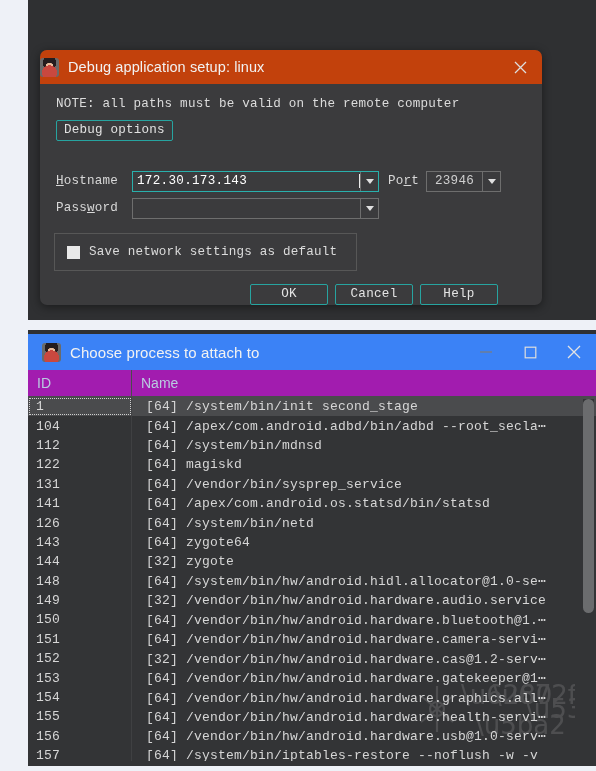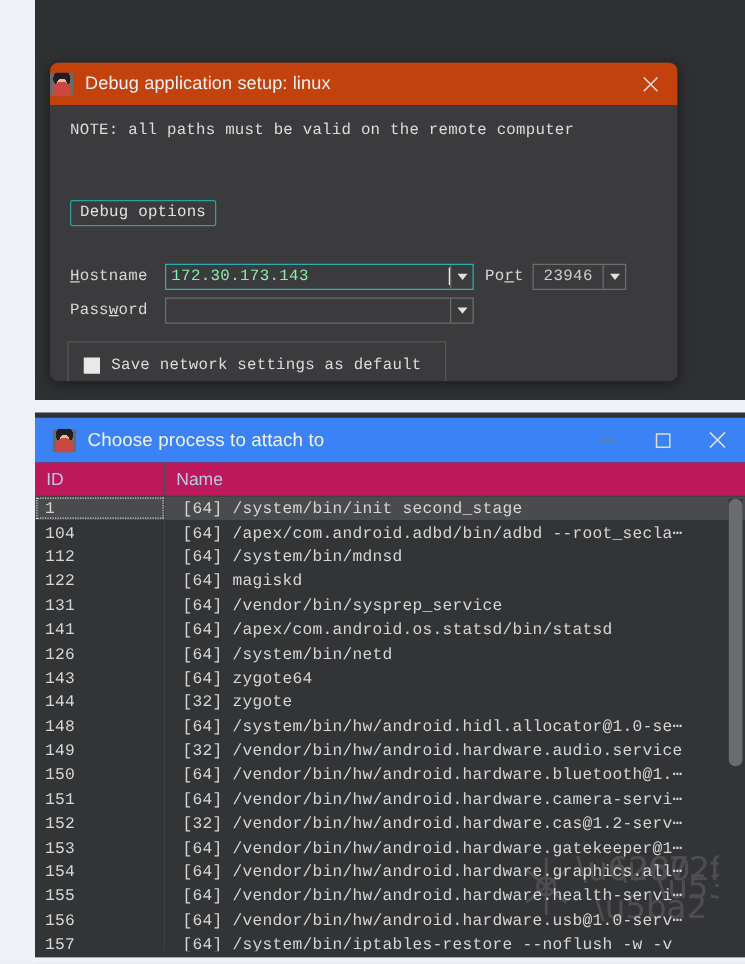--- a/index.html
+++ b/index.html
@@ -101,21 +101,21 @@
     display: inline-block;
     border: 1px solid #27a4a0;
     background: #3b3b3d;
     color: #e2e2e2;
     font-family: "Liberation Mono", monospace;
     font-size: 12.6px;
     padding: 2px 7px 3px 7px;
     border-radius: 2px;
     letter-spacing: .2px;
   }
-  #debug-options-btn { margin-left: 2px; margin-top: 40px; }
+  #debug-options-btn { margin-left: 2px; }
 
   .field-rows { margin-top: 29px; }
   .field-row {
     display: flex;
     align-items: center;
     height: 22px;
     margin-bottom: 5px;
   }
   .field-label {
     width: 78px;
@@ -133,21 +133,21 @@
     display: flex;
     align-items: stretch;
     height: 21px;
     background: #3b3b3d;
     border: 1px solid #6e6e6e;
     box-sizing: border-box;
   }
   .combo.focused { border-color: #29b0ac; }
   .combo .combo-text {
     flex: 1 1 auto;
-    color: #86efac;
+    color: #ffffff;
     font-family: "Liberation Mono", monospace;
     font-size: 12.6px;
     display: flex;
     align-items: center;
     padding-left: 4px;
     letter-spacing: .3px;
     white-space: nowrap;
     overflow: hidden;
   }
   .combo .caret-bar {
@@ -242,21 +242,21 @@
     display: flex;
     align-items: center;
     padding-left: 14px;
     box-sizing: border-box;
   }
   #process-title-text { font-size: 15px; }
 
   #list-header {
     display: flex;
     height: 26px;
-    background: #be185d;
+    background: #a21caf;
     align-items: flex-end;
     border-bottom: 1px solid #4a4b4d;
   }
   .col-head {
     color: #b9cbe0;
     font-size: 14px;
     font-family: "Liberation Sans", sans-serif;
     display: flex;
     align-items: center;
     height: 100%;

